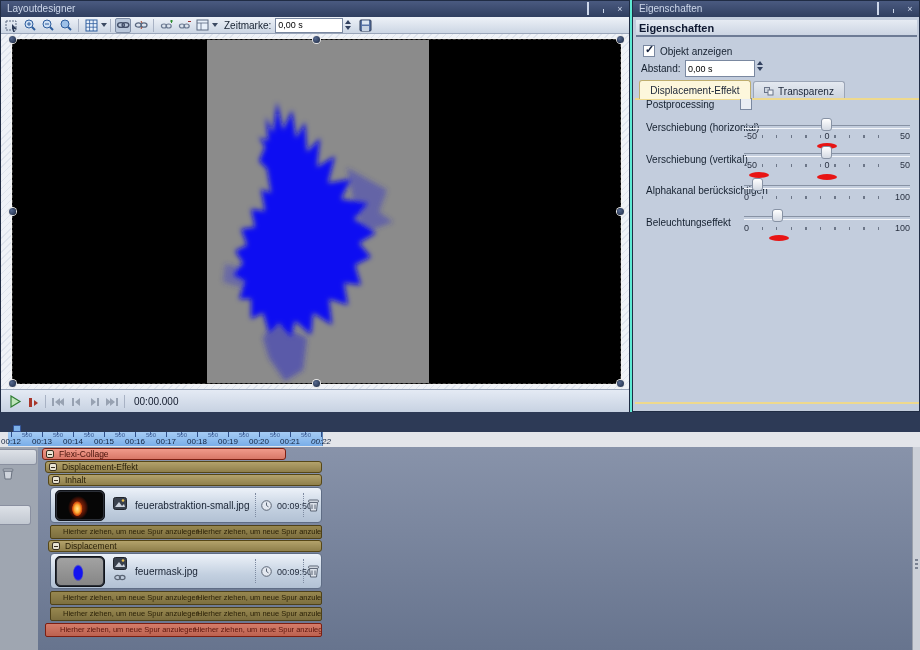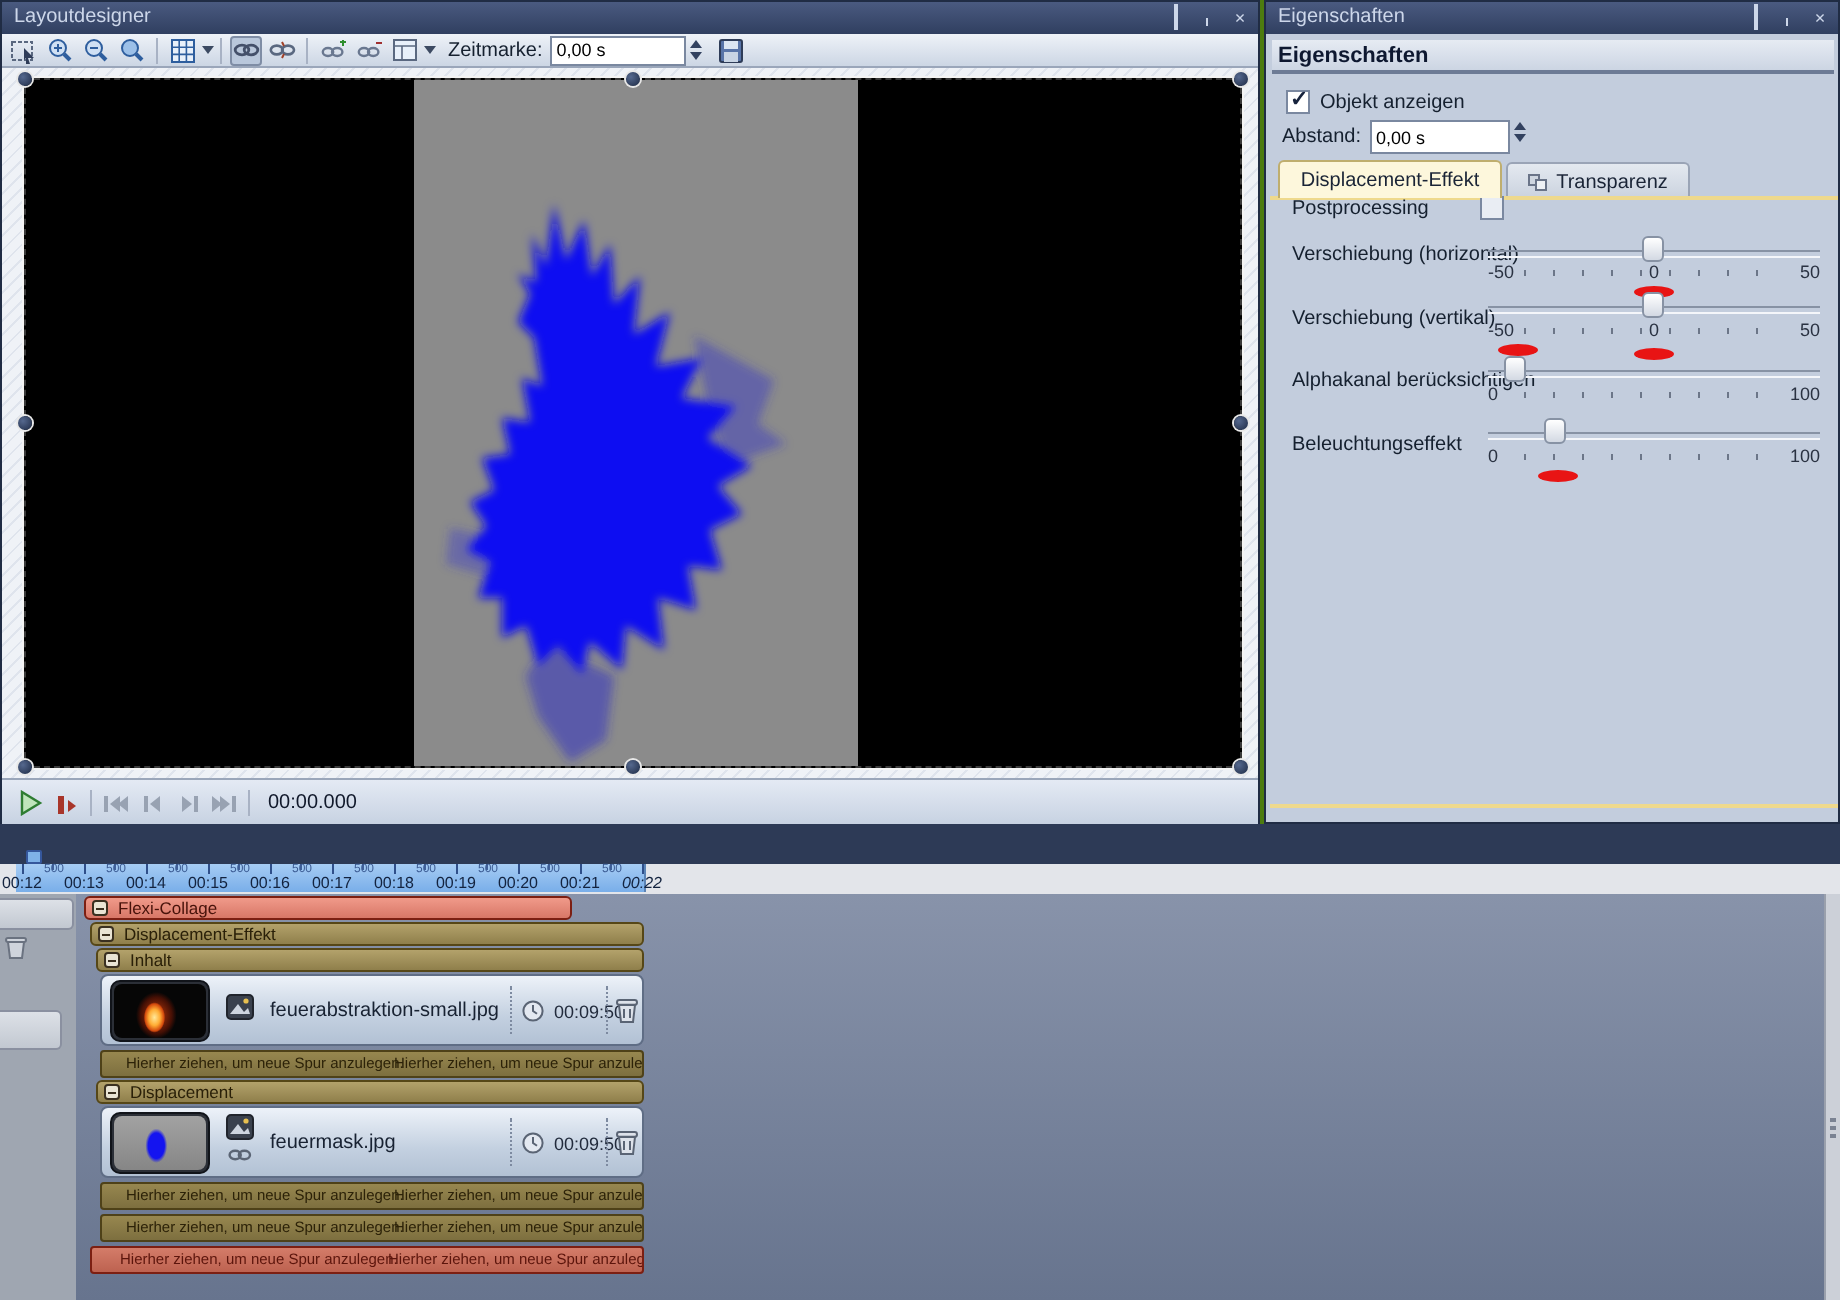--- a/index.html
+++ b/index.html
@@ -1,16 +1,16 @@
 <!DOCTYPE html>
 <html><head>
 <meta charset="utf-8">
 <style>
   html,body{margin:0;padding:0;background:#555;}
-  #app{position:relative;width:920px;height:650px;background:#4d7c0f;
+  #app{position:relative;width:920px;height:650px;background:#5eead4;
        font-family:"Liberation Sans",sans-serif;overflow:hidden;
        -webkit-font-smoothing:antialiased;}
   .abs{position:absolute;}
   
   .win{position:absolute;background:#dfe6f1;border:1px solid #202c44;box-sizing:border-box;}
   .titlebar{position:absolute;left:0;top:0;right:0;height:16px;
     background:linear-gradient(#4a5a80,#303f60);color:#cdd7ea;font-size:10px;
     line-height:16px;padding-left:6px;box-sizing:border-box;}
   .winbtns{position:absolute;right:4px;top:3px;display:flex;gap:6px;}
   .wb{width:10px;height:10px;position:relative;color:#cdd7ea;font-size:9px;line-height:10px;text-align:center;}

